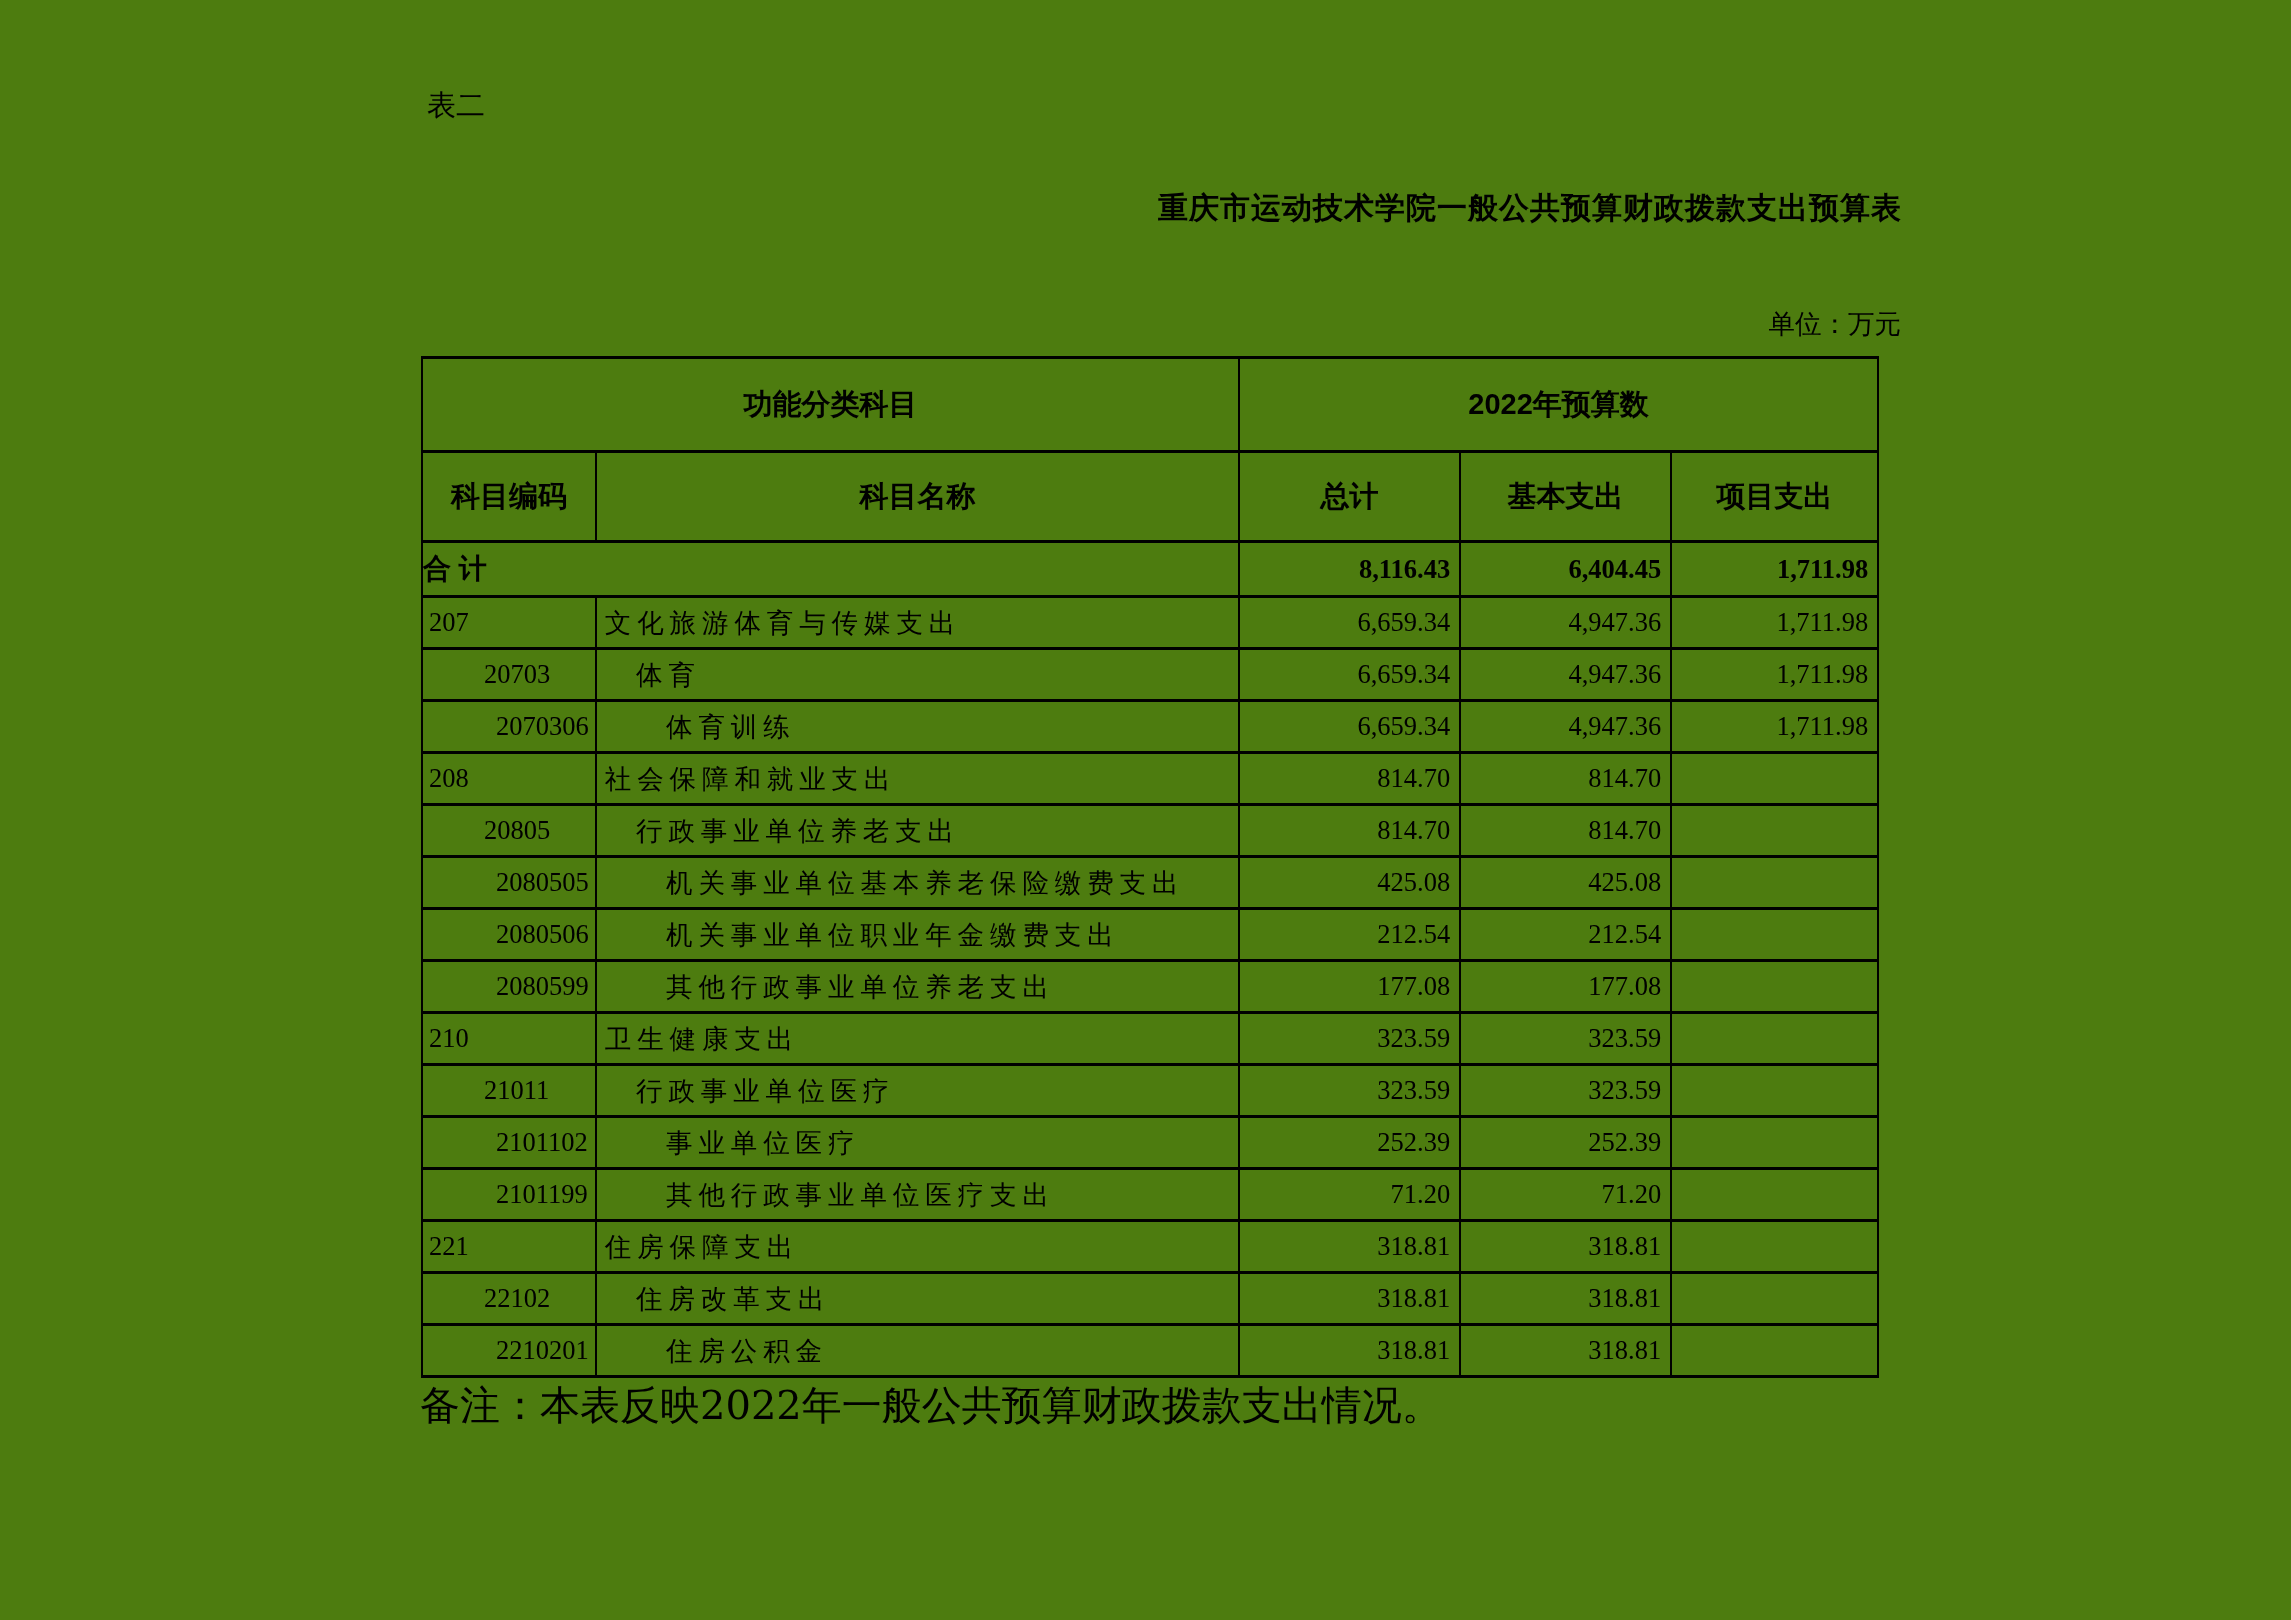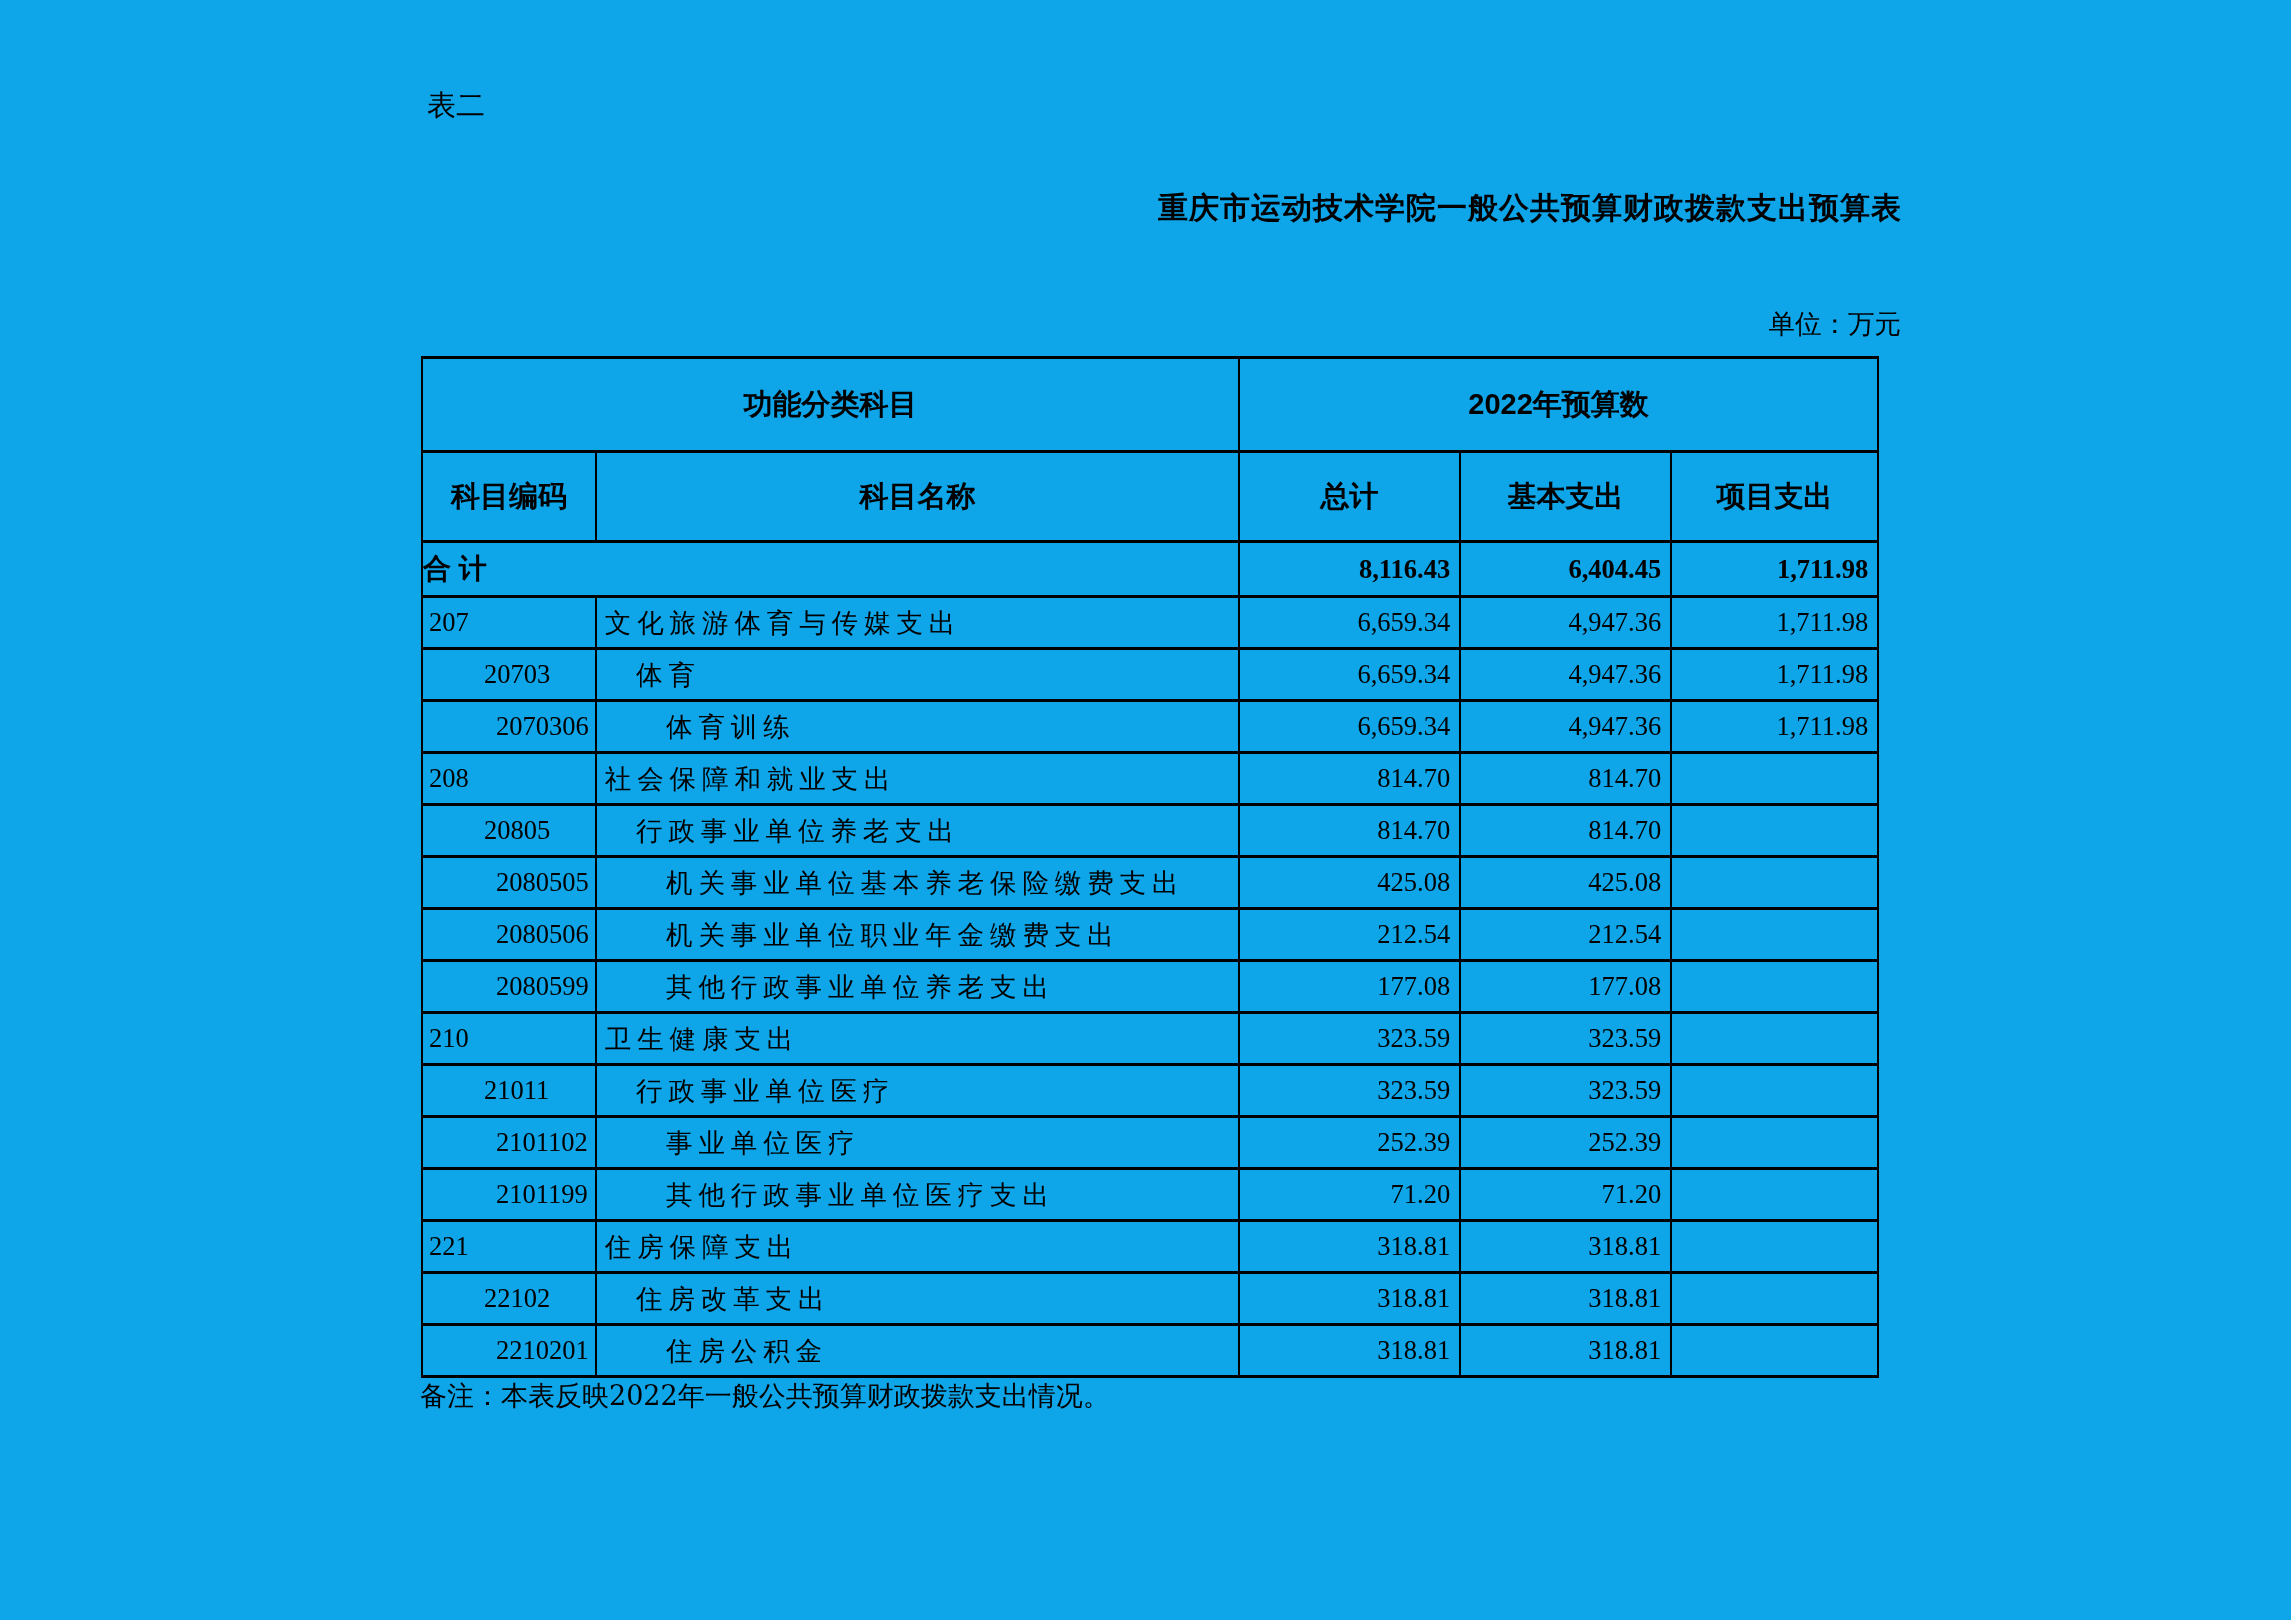--- a/index.html
+++ b/index.html
@@ -1,21 +1,21 @@
 <!DOCTYPE html>
 <html><head>
 <meta charset="utf-8">
 <style>
   * { margin: 0; padding: 0; box-sizing: border-box; }
   html, body { background: #ffffff; }
   .page {
     position: relative;
     width: 2292px;
     height: 1620px;
-    background: #0ea5e9;
+    background: #4d7c0f;
     color: #000000;
     font-family: "Liberation Serif", "DejaVu Serif", serif;
     overflow: hidden;
   }
   .corner-label {
     position: absolute;
     left: 427px;
     top: 86px;
     font-size: 29px;
     font-family: "DejaVu Serif", "Liberation Serif", serif;
@@ -75,21 +75,21 @@
   td.total-label {
     font-size: 28px;
     font-weight: bold;
     text-align: left;
     letter-spacing: 7.8px;
   }
   .footnote {
     position: absolute;
     left: 420px;
     top: 1378px;
-    font-size: 27px;
+    font-size: 40px;
     font-family: "DejaVu Serif", "Liberation Serif", serif;
   }
 </style>
 </head>
 <body>
 
 <div class="page">
 
   <div class="corner-label">表二</div>
 

